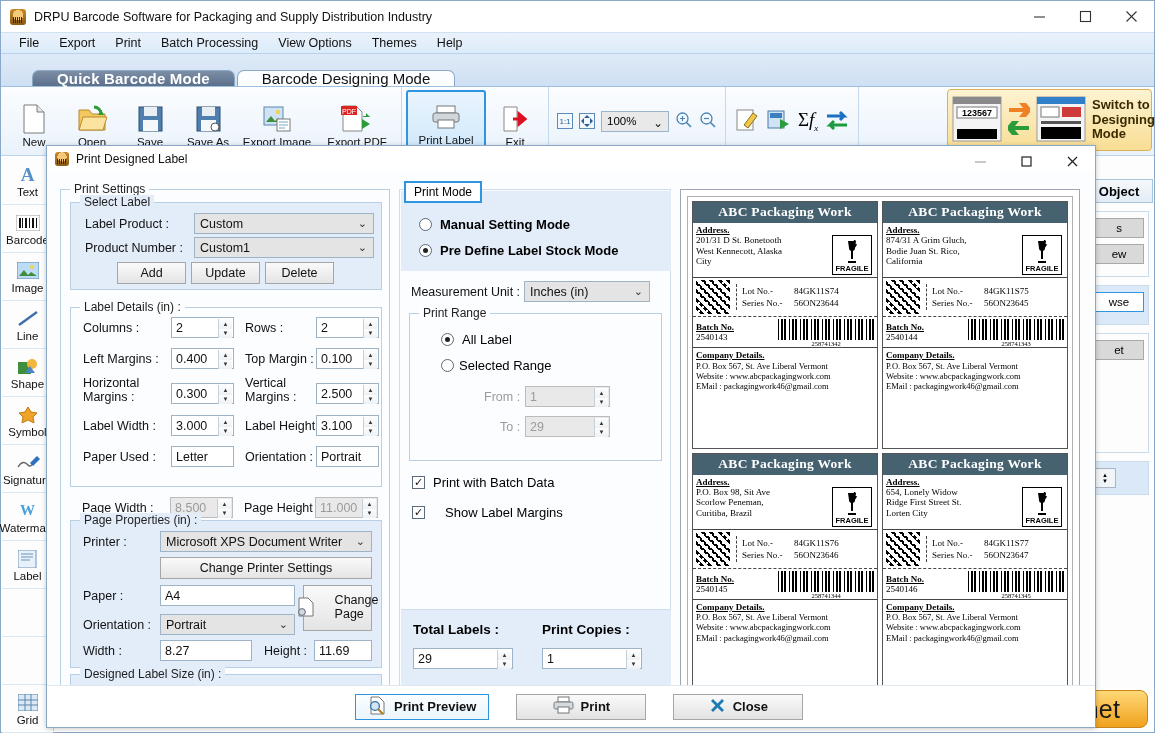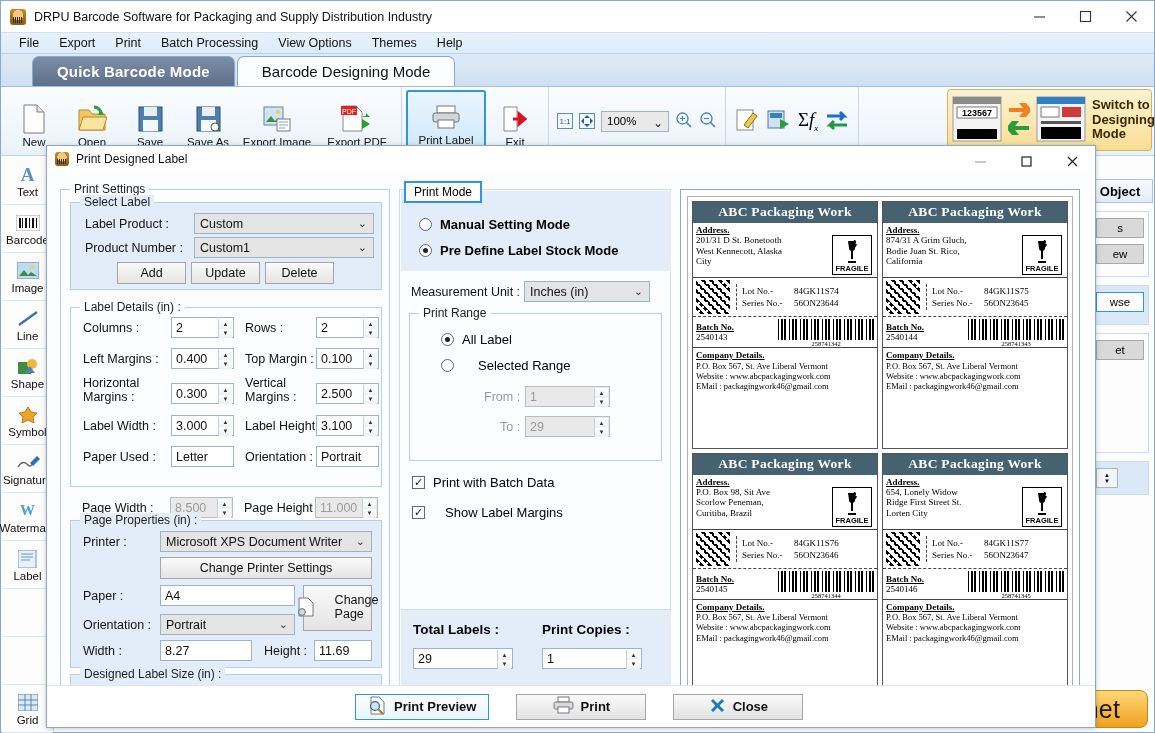--- a/index.html
+++ b/index.html
@@ -59,21 +59,21 @@
   
   #modebar {
     height:33px;
     background:linear-gradient(#dfeaf7,#cfe0f3);
     position:relative;
     border-bottom:1px solid #9dc0e0;
     padding-left:31px;
     display:flex; align-items:flex-end;
   }
   .modetab {
-    height:30px; padding:0 24px; display:flex; align-items:center;
+    height:16px; padding:0 24px; display:flex; align-items:center;
     border-radius:7px 7px 0 0; font-size:15px;
     border:1px solid #8aa8c8; border-bottom:none;
     margin-right:2px;
   }
   .modetab.active {
     background:linear-gradient(#7d8ea6,#5c6f8b);
     color:#fff; font-weight:bold; letter-spacing:.2px;
   }
   .modetab.inactive { background:#fcfdfe; color:#111; }
 
@@ -110,21 +110,21 @@
     background:#fdfdfe; border-right:1px solid #b9d3ee;
   }
   .railitem { height:48px; border-bottom:1px solid #dbe7f3;
               display:flex; flex-direction:column; align-items:center; justify-content:center;
               font-size:11.5px; color:#111; }
   .railitem .ri { height:22px; display:flex;align-items:center;justify-content:center;}
 
   
   #rightrail {
     position:absolute; right:1px; top:156px; width:72px; bottom:44px;
-    background:#fdfdfe; border-left:6px solid #4d7c0f;
+    background:#fdfdfe; border-left:4px solid #4d7c0f;
     font-size:12px; overflow:hidden;
   }
   .objtab{ margin-top:22px; height:24px; background:linear-gradient(#f6f9fc,#e2ecf7);
            border:1px solid #a9c4dd; display:flex;align-items:center;justify-content:center;
            font-weight:bold; font-size:13px;}
   .rgrp{ margin:8px 4px; border:1px solid #c9dcee; padding:6px 4px; }
   .rbtn{ height:20px; background:#d9d9d9; border:1px solid #a9a9a9; margin-bottom:6px;
          display:flex;align-items:center;justify-content:center; font-size:11.5px;}
   .rgrp.blue{ background:#dbe8f8; }
   .rbtn.hl{ background:#fff; border:1px solid #2f95e0; }
@@ -803,21 +803,21 @@
           <span>Inches (in)</span>
           <span class="cv">⌄</span>
         </div>
 
         <div class="gb" style="left:9px; top:123px; width:253px; height:148px; background:#fbfdff;">
           <div class="gbl">Print Range</div>
           <div class="rowline" style="position:absolute;left:31px;top:18px;gap:8px;">
             <span class="radio on"></span>
             <span style="font-size:13px">All Label</span>
           </div>
-          <div class="rowline" style="position:absolute;left:31px;top:44px;gap:24px;">
+          <div class="rowline" style="position:absolute;left:31px;top:44px;gap:5px;">
             <span class="radio"></span>
             <span style="font-size:13px">Selected Range</span>
           </div>
           <div class="lab" style="position:absolute;left:74px;top:76px;color:#9a9a9a;">From :</div>
           <div class="inp dis spinbox" style="position:absolute;left:115px;top:72px;width:85px;">
             <span>1</span>
             <span class="arrows">
                 <div>▲</div>
                 <div>▼</div>
               </span>

